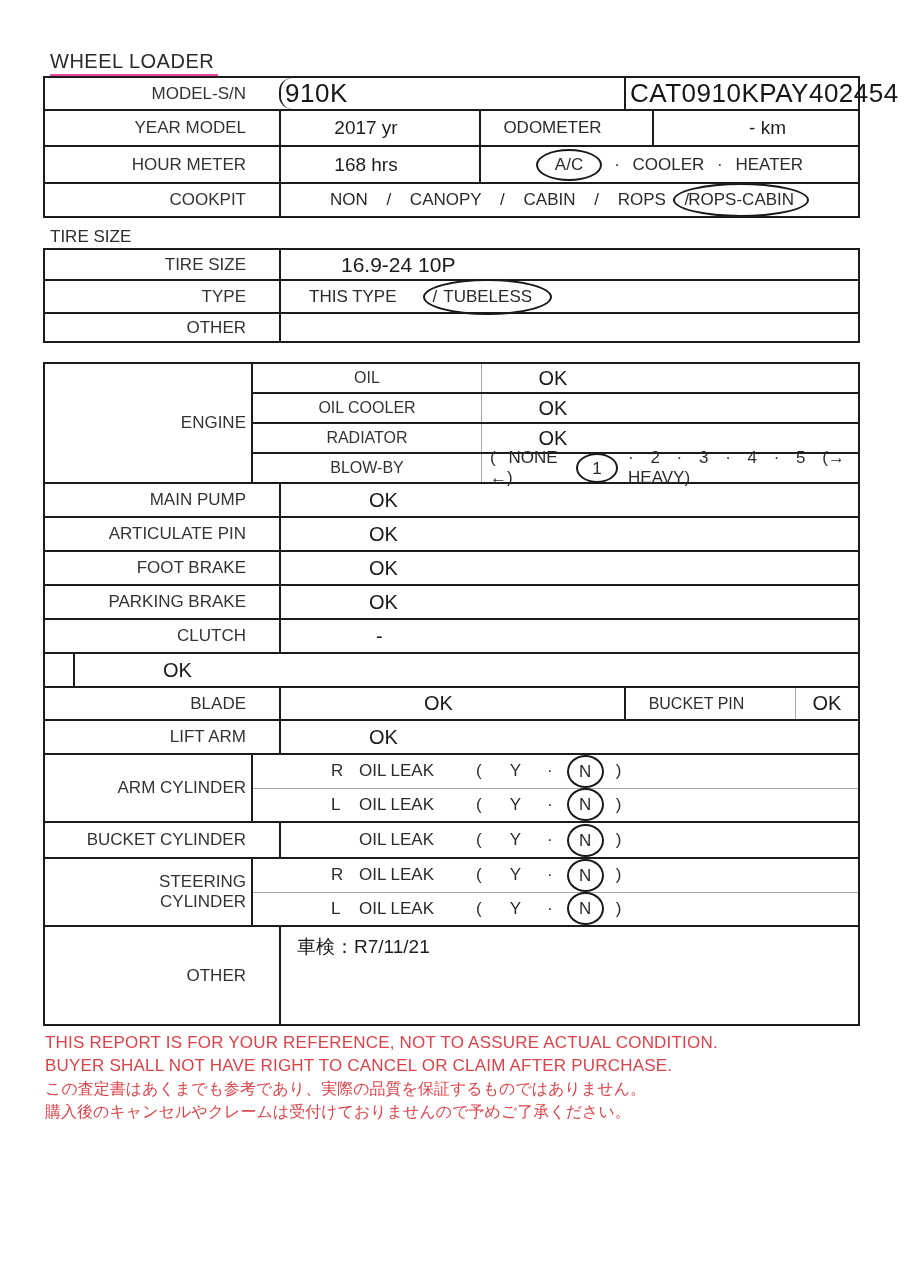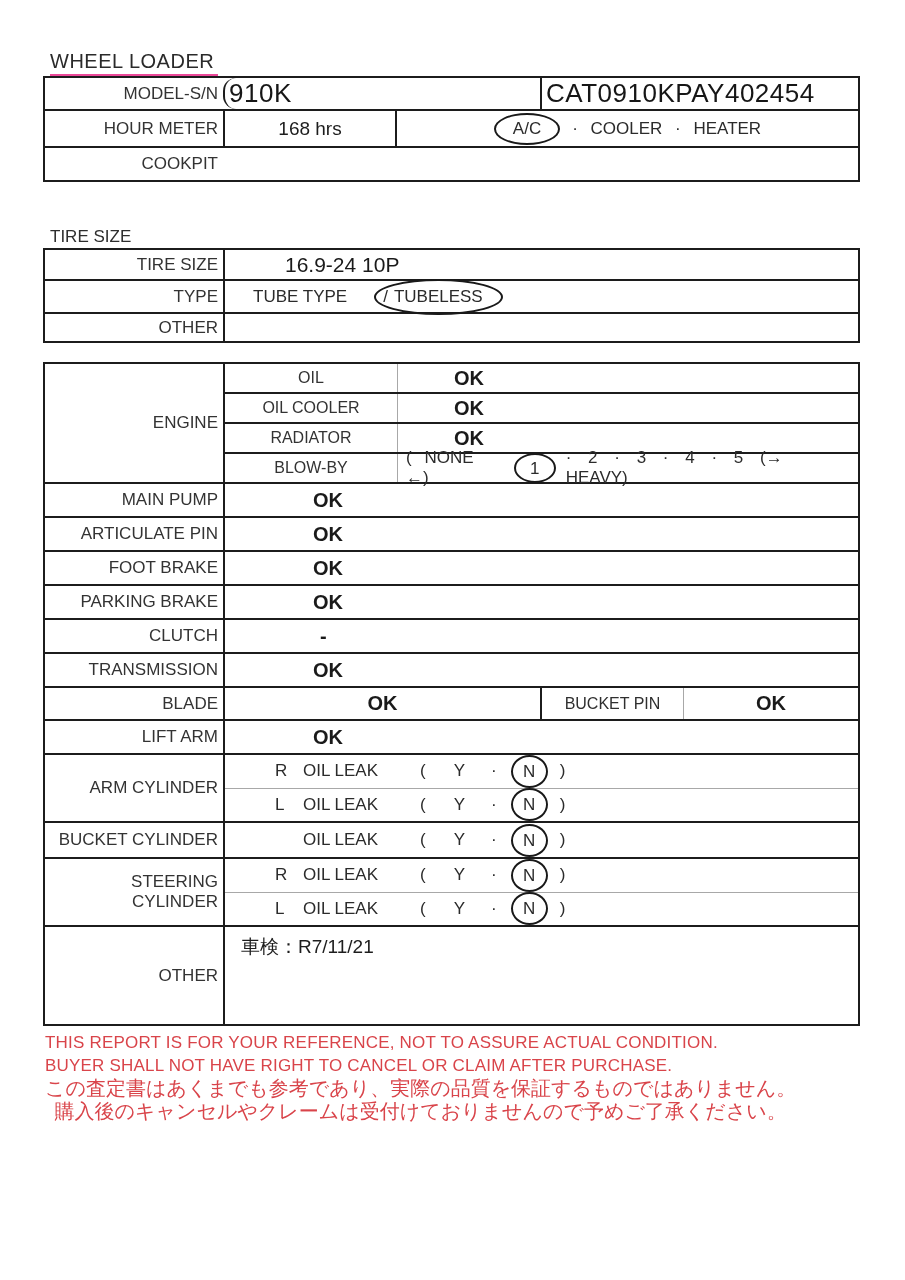--- a/index.html
+++ b/index.html
@@ -20,31 +20,31 @@
   .tbl { position:absolute; left:43px; width:817px; border:2px solid #1c1c1c; background:#fff; }
   .t1 { top:76px; }
   .sec-label { position:absolute; left:50px; top:227px; font-size:17px; color:#2e2e2e; }
   .t2 { top:248px; }
   .t3 { top:362px; }
 
   .row { display:flex; width:100%; }
   .bt  { border-top:2px solid #1c1c1c; }
   .btg { border-top:1px solid #a8a8a8; }
 
-  .cell { display:flex; align-items:center; min-width:0; }
+  .cell { display:flex; align-items:center; min-width:0;margin-left:28px; }
   .bl  { border-left:2px solid #1c1c1c; }
   .blg { border-left:1px solid #a8a8a8; }
 
   .lblc { justify-content:flex-end; padding-right:5px; font-size:17px; color:#333; text-align:right; }
   .w-lbl { width:178px; flex:none; }
   .grow { flex:1; }
 
   .big { font-size:26px; color:#161616; letter-spacing:0.5px; }
   .val19 { font-size:19px; color:#1d1d1d; }
-  .val20 { font-size:20px; color:#1a1a1a;font-weight:bold; }
+  .val20 { font-size:20px; color:#1a1a1a; }
   .txt17 { font-size:17px; color:#2b2b2b; }
   .txt16 { font-size:16px; color:#2f2f2f; }
   .center { justify-content:center; }
 
   .circ {
     display:inline-flex; align-items:center; justify-content:center;
     border:2px solid #191919; border-radius:50%; line-height:1; flex:none;
   }
   .circ-ac { padding:5px 17px 6px 17px; font-size:17px; }
   .circ-wide { padding:6px 13px 7px 13px; font-size:17px; margin-left:-16px; }
@@ -68,58 +68,68 @@
   .leak .pc { margin-left:12px; }
 
   .ws8 { word-spacing:8px; }
   .ws12 { word-spacing:12px; }
   .ws14 { word-spacing:14px; }
 
   .other-val { align-items:flex-start !important; padding:7px 0 0 16px; font-size:19px; color:#1d1d1d; }
 
   .disclaimer { position:absolute; left:45px; top:1031px; color:#d9444a; }
   .dl-en { font-size:17px; line-height:23px; letter-spacing:0.2px; white-space:nowrap; }
-  .dl-ja { font-size:20px; line-height:23px; white-space:nowrap;text-align:center; }
+  .dl-ja { font-size:16px; line-height:23px; white-space:nowrap; }
 </style>
 </head>
 <body>
 
 <div class="page">
 
   <div class="title">WHEEL LOADER</div>
 
   <div class="tbl t1">
     <div class="row" style="height:31px">
       <div class="cell lblc w-lbl">MODEL-S/N</div>
       <div class="cell bl big" style="width:317px; padding-left:4px;border-radius:13px;">910K</div>
       <div class="cell bl big grow" style="padding-left:4px;">CAT0910KPAY402454</div>
+    </div>
+    <div class="row bt" style="height:36px">
+      <div class="cell lblc w-lbl">YEAR MODEL</div>
+      <div class="cell bl center val19" style="width:172px">2017 yr</div>
+      <div class="cell bl center txt17" style="width:145px">ODOMETER</div>
+      <div class="cell bl val19 grow" style="justify-content:flex-end; padding-right:72px;">- km</div>
     </div>
     <div class="row bt" style="height:37px">
       <div class="cell lblc w-lbl">HOUR METER</div>
       <div class="cell bl center val19" style="width:172px">168 hrs</div>
       <div class="cell bl center grow txt17">
         <span class="circ circ-ac">A/C</span>
         <span class="ws8" style="margin-left:12px">· COOLER · HEATER</span>
       </div>
     </div>
     <div class="row bt" style="height:34px">
       <div class="cell lblc w-lbl">COOKPIT</div>
+      <div class="cell bl center grow txt17">
+        <span class="ws14">NON / CANOPY / CABIN / ROPS /</span>
+        <span class="circ circ-wide">ROPS-CABIN</span>
+      </div>
     </div>
   </div>
 
   <div class="sec-label">TIRE SIZE</div>
   <div class="tbl t2">
     <div class="row" style="height:29px">
       <div class="cell lblc w-lbl">TIRE SIZE</div>
       <div class="cell bl grow" style="font-size:21px; color:#1a1a1a; padding-left:60px;">16.9-24 10P</div>
     </div>
     <div class="row bt" style="height:33px">
       <div class="cell lblc w-lbl">TYPE</div>
       <div class="cell bl grow txt17" style="padding-left:28px;">
-        <span>TUBE TYPE</span>
+        <span>THIS TYPE</span>
         <span style="margin-left:36px">/</span>
         <span class="circ circ-tubeless">TUBELESS</span>
       </div>
     </div>
     <div class="row bt" style="height:29px">
       <div class="cell lblc w-lbl">OTHER</div>
       <div class="cell bl grow txt17"></div>
     </div>
   </div>
 
@@ -181,21 +191,20 @@
         <span class="val20 ok-left">OK</span>
       </div>
     </div>
     <div class="row bt" style="height:34px">
       <div class="cell lblc w-lbl">CLUTCH</div>
       <div class="cell bl grow">
         <span class="val20 ok-left" style="margin-left:95px">-</span>
       </div>
     </div>
     <div class="row bt" style="height:34px">
-      <div class="cell lblc w-lbl">TRANSMISSION</div>
       <div class="cell bl grow">
         <span class="val20 ok-left">OK</span>
       </div>
     </div>
 
     <div class="row bt" style="height:33px">
       <div class="cell lblc w-lbl">BLADE</div>
       <div class="cell bl center val20" style="width:317px">OK</div>
       <div class="cell bl center txt16" style="width:143px">BUCKET PIN</div>
       <div class="cell blg center val20 grow">OK</div>

